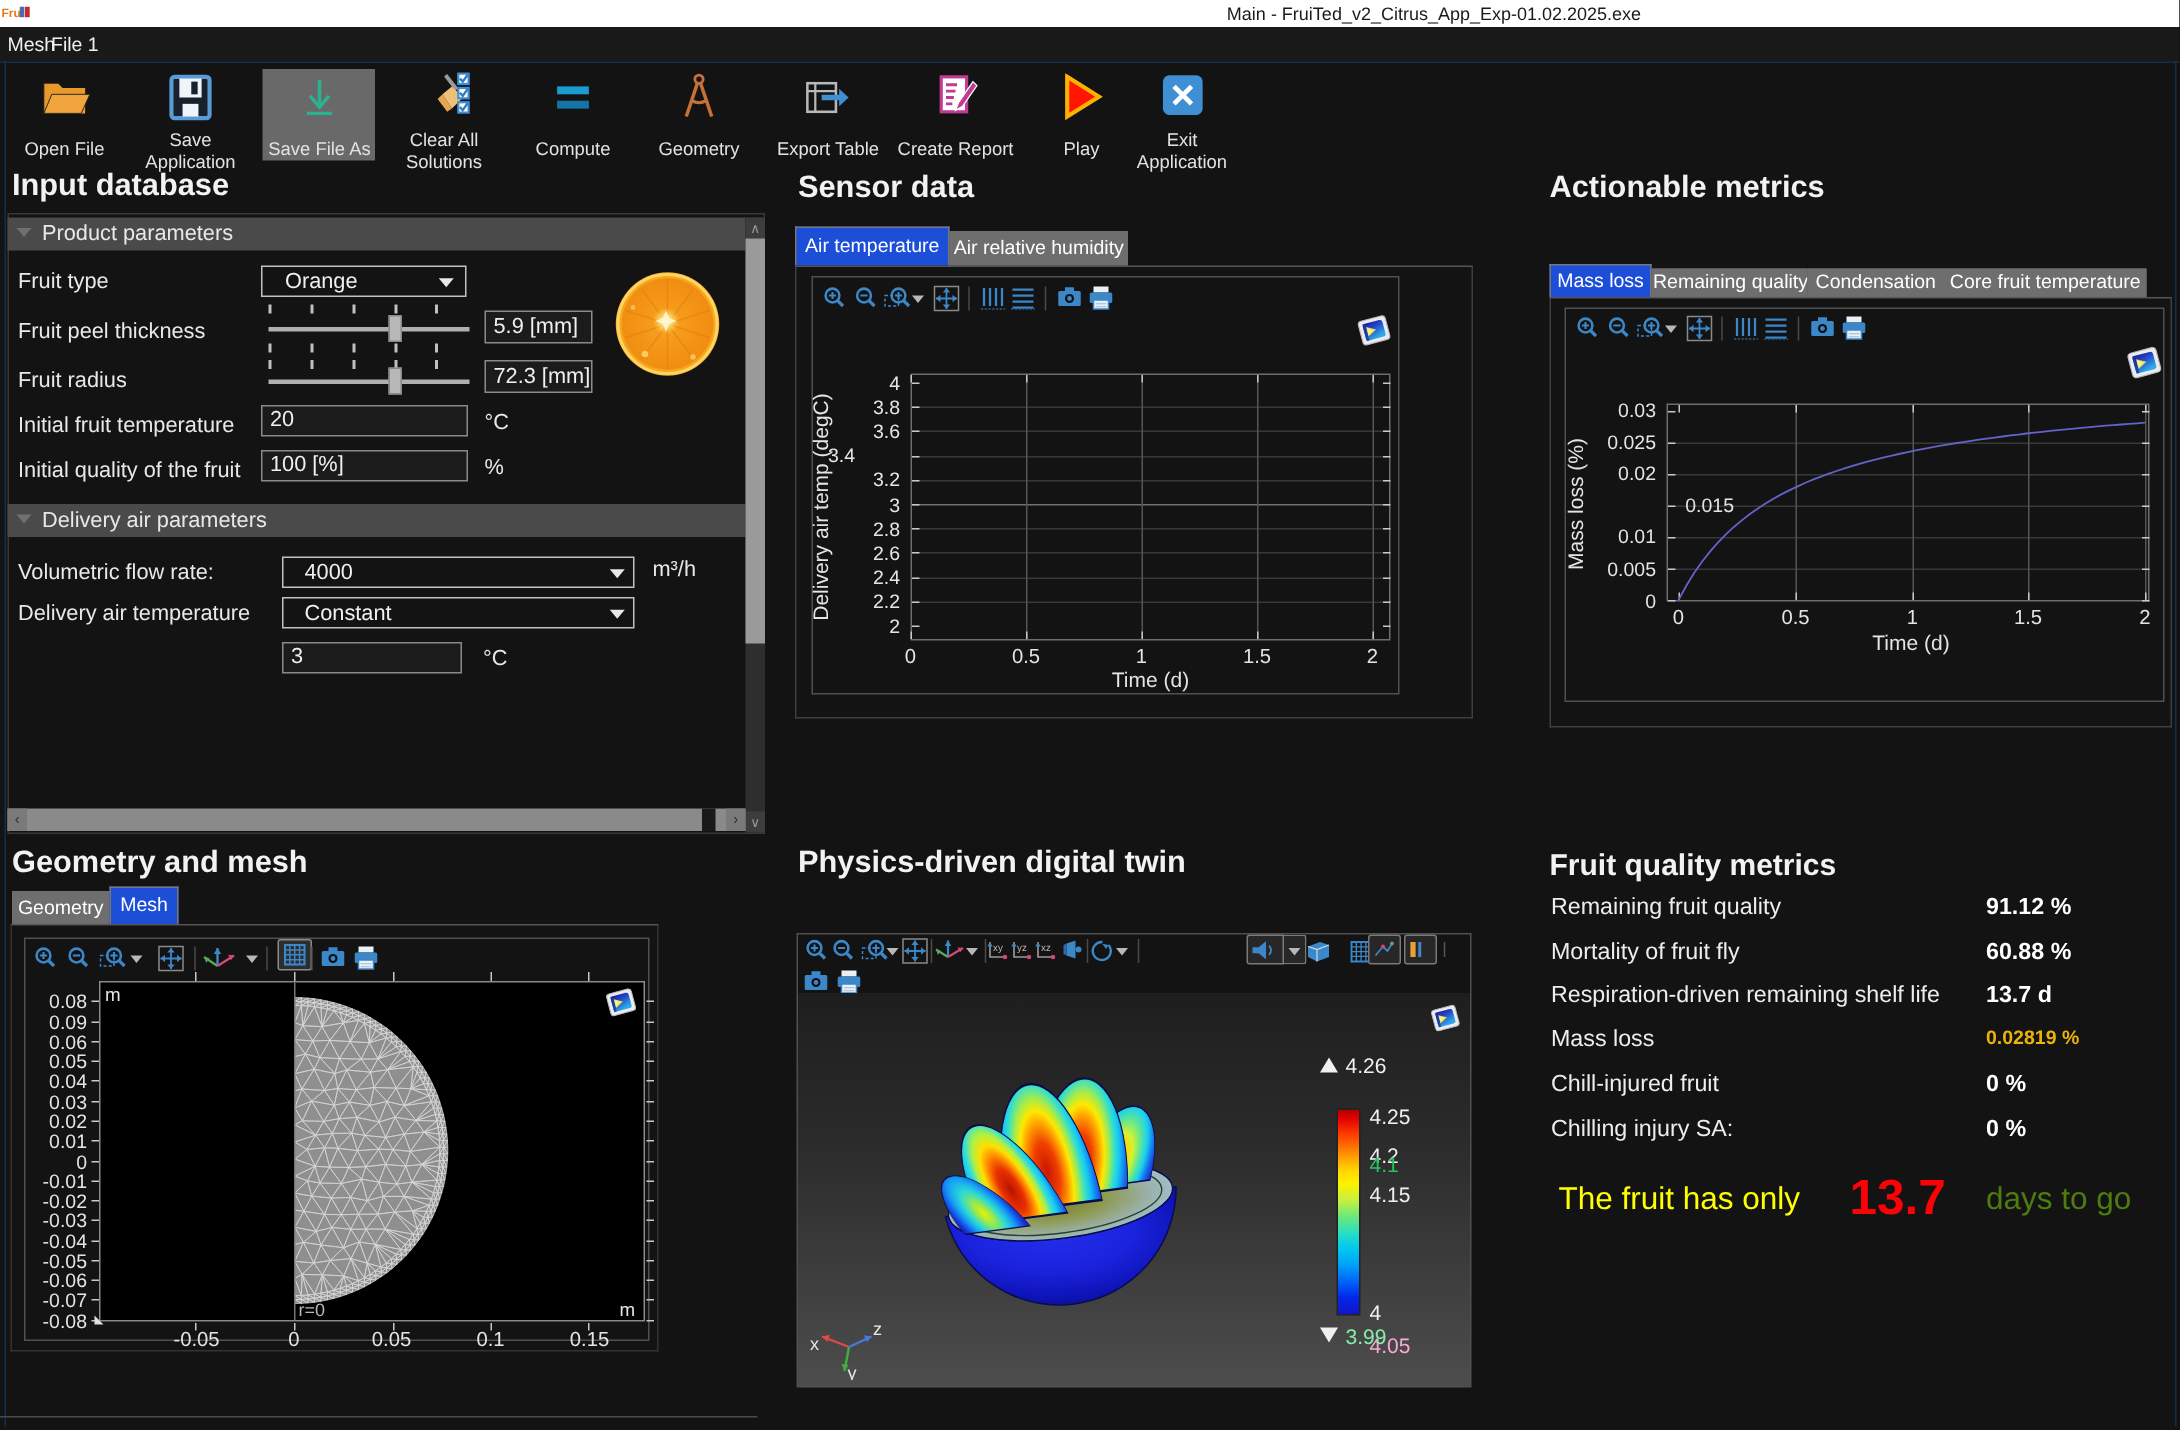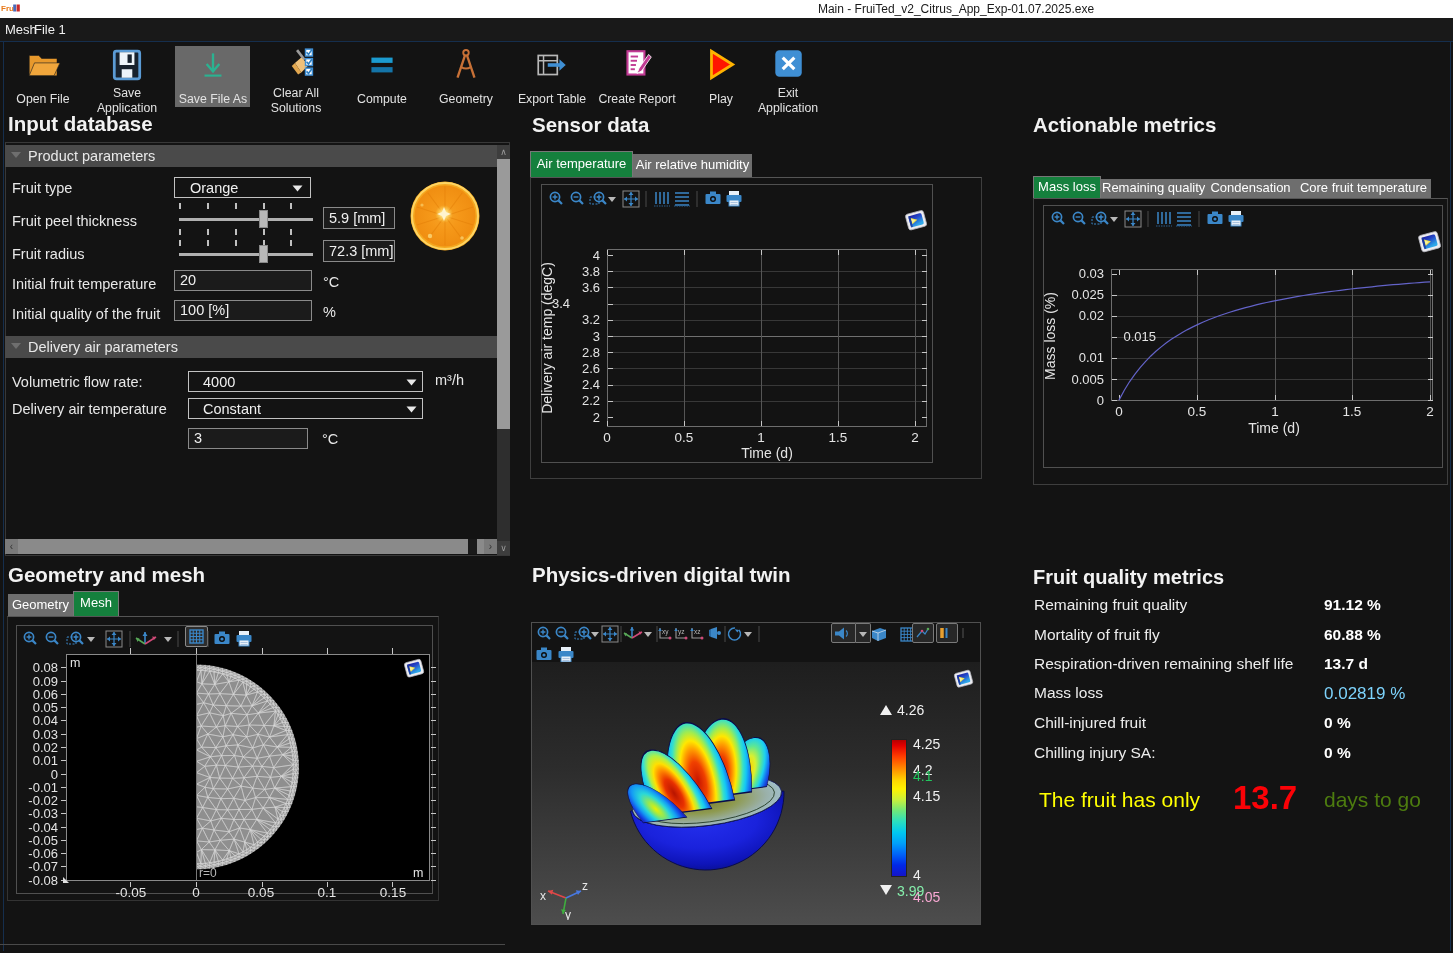--- a/index.html
+++ b/index.html
@@ -1,27 +1,27 @@
 <!DOCTYPE html>
 <html><head><meta charset="utf-8"><style>
 *{margin:0;padding:0;box-sizing:border-box}
 body{width:1453px;height:953px;background:#131313;font-family:"Liberation Sans",sans-serif;position:relative;overflow:hidden}
 .abs{position:absolute}
 .hdr{position:absolute;font-weight:bold;font-size:20.5px;color:#f2f2f2;white-space:nowrap}
 .lbl{position:absolute;font-size:14.5px;color:#e8e8e8;white-space:nowrap}
 .tab{position:absolute;font-size:13px;color:#fff;text-align:center;white-space:nowrap}
 .tabi{background:#6e6e6e;border:1px solid #6e6e6e;line-height:20px}
-.taba{background:#15803d;border:1px solid #777;border-bottom:none;line-height:23px}
+.taba{background:#1d4ed8;border:1px solid #777;border-bottom:none;line-height:23px}
 .tick{position:absolute;background:#c8c8c8}
 .tlab{position:absolute;font-size:13px;color:#e4e4e4;white-space:nowrap}
 .inp{position:absolute;background:#1b1b1b;border:1px solid #8a8a8a;color:#f0f0f0;font-size:14.5px}
 </style></head><body>
 
 <div class="abs" style="left:0;top:0;width:1453px;height:18px;background:#fff"></div>
-<div class="abs" style="left:816px;top:2px;width:280px;height:14px;font-size:12px;color:#1a1a1a;text-align:center;white-space:nowrap">Main - FruiTed_v2_Citrus_App_Exp-01.07.2025.exe</div>
+<div class="abs" style="left:816px;top:2px;width:280px;height:14px;font-size:12px;color:#1a1a1a;text-align:center;white-space:nowrap">Main - FruiTed_v2_Citrus_App_Exp-01.02.2025.exe</div>
 <svg class="abs" style="left:1px;top:3px" width="20" height="10" viewBox="0 0 20 10">
 <text x="0" y="8" font-size="8" font-weight="bold" fill="#e87817" font-family="Liberation Sans">Frui</text>
 <rect x="12.2" y="1.5" width="3" height="7" fill="#4a6ab8"></rect>
     <rect x="15.6" y="1.5" width="3.2" height="7" fill="#c82828"></rect>
   </svg>
 <div class="abs" style="left:0;top:18px;width:1453px;height:23px;background:#191919"></div>
 <div class="abs" style="left:5px;top:22px;font-size:13px;color:#f0f0f0">Mesh</div>
 <div class="abs" style="left:34px;top:22px;font-size:13px;color:#f0f0f0">File&nbsp;1</div>
 <div class="abs" style="left:0;top:41px;width:1453px;height:1px;background:#152e4d"></div>
 <div class="abs" style="left:3px;top:41px;width:1px;height:910px;background:#152e4d"></div>
@@ -780,19 +780,19 @@
 <text x="44" y="12" font-size="12" fill="#e8e8e8" font-family="Liberation Sans">z</text>
   </svg>
 <div class="abs" style="left:1033px;top:566px;font-weight:bold;font-size:20px;color:#f2f2f2">Fruit quality metrics</div>
 <div class="abs" style="left:1034px;top:596px;font-size:15.5px;color:#ededed;white-space:nowrap">Remaining fruit quality</div>
 <div class="abs" style="left:1324px;top:596px;font-size:15.5px;font-weight:bold;color:#fff;white-space:nowrap">91.12 %</div>
 <div class="abs" style="left:1034px;top:626px;font-size:15.5px;color:#ededed;white-space:nowrap">Mortality of fruit fly</div>
 <div class="abs" style="left:1324px;top:626px;font-size:15.5px;font-weight:bold;color:#fff;white-space:nowrap">60.88 %</div>
 <div class="abs" style="left:1034px;top:655px;font-size:15.5px;color:#ededed;white-space:nowrap">Respiration-driven remaining shelf life</div>
 <div class="abs" style="left:1324px;top:655px;font-size:15.5px;font-weight:bold;color:#fff;white-space:nowrap">13.7 d</div>
 <div class="abs" style="left:1034px;top:684px;font-size:15.5px;color:#ededed;white-space:nowrap">Mass loss</div>
-<div class="abs" style="left:1324px;top:684px;font-size:17px;font-weight:normal;color:#7dd3fc;white-space:nowrap">0.02819 %</div>
+<div class="abs" style="left:1324px;top:684px;font-size:13px;font-weight:bold;color:#eab308;white-space:nowrap">0.02819 %</div>
 <div class="abs" style="left:1034px;top:714px;font-size:15.5px;color:#ededed;white-space:nowrap">Chill-injured fruit</div>
 <div class="abs" style="left:1324px;top:714px;font-size:15.5px;font-weight:bold;color:#fff;white-space:nowrap">0 %</div>
 <div class="abs" style="left:1034px;top:744px;font-size:15.5px;color:#ededed;white-space:nowrap">Chilling injury SA:</div>
 <div class="abs" style="left:1324px;top:744px;font-size:15.5px;font-weight:bold;color:#fff;white-space:nowrap">0 %</div>
 <div class="abs" style="left:1039px;top:788px;font-size:21px;color:#ffff00;white-space:nowrap">The fruit has only</div>
 <div class="abs" style="left:1233px;top:779px;font-size:33px;font-weight:bold;color:#fb0207;white-space:nowrap">13.7</div>
 <div class="abs" style="left:1324px;top:788px;font-size:21px;color:#4d7c0f;white-space:nowrap">days to go</div>
 </body></html>

